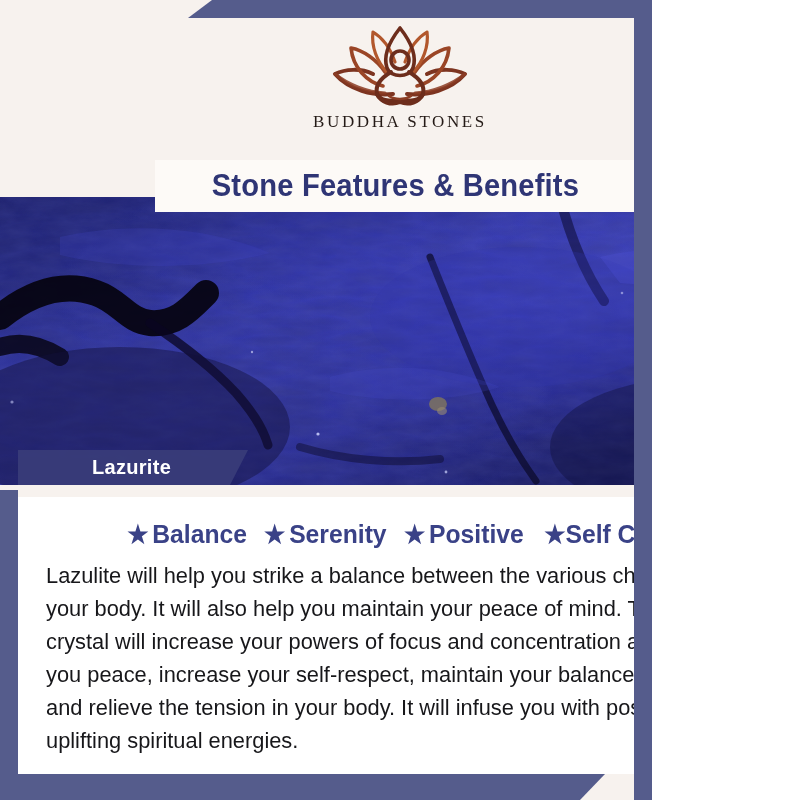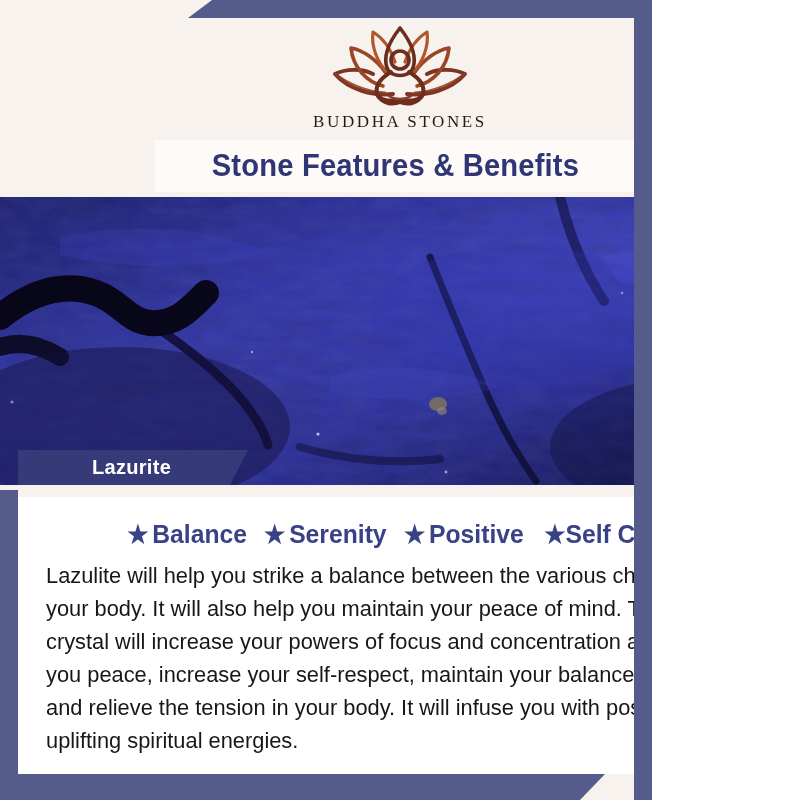--- a/index.html
+++ b/index.html
@@ -74,21 +74,21 @@
     font-family: "Liberation Serif", serif;
     font-size: 17px;
     letter-spacing: 2.6px;
     color: #241a16;
     text-align: center;
   }
 
   
   .title-banner {
     position: absolute;
-    top: 140px; left: 155px;
+    top: 160px; left: 155px;
     width: 481px; height: 52px;
     background: #fdfaf7;
     display: flex;
     align-items: center;
     justify-content: center;
     z-index: 5;
   }
   .title-banner .title-text {
     font-family: "Liberation Sans Narrow", "Liberation Sans", sans-serif;
     font-weight: bold;

